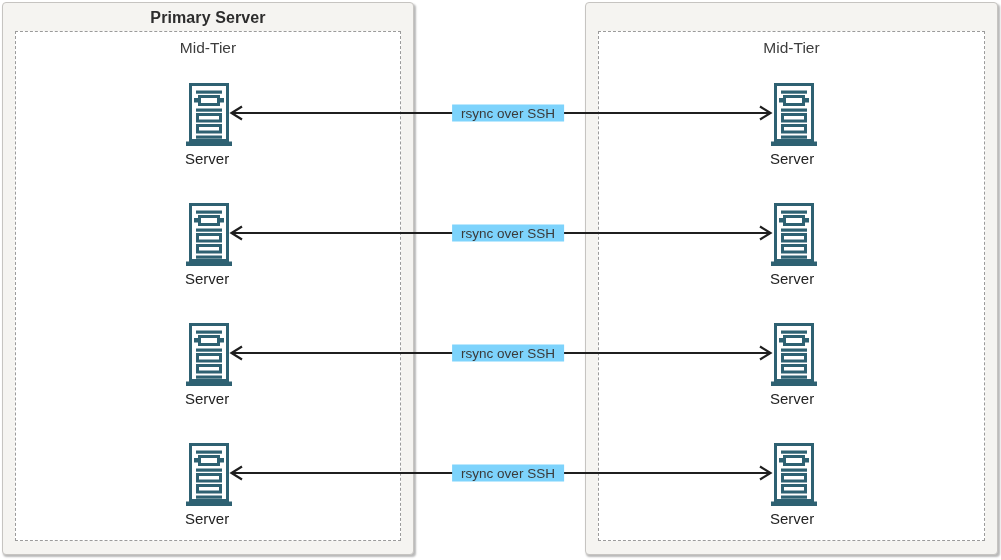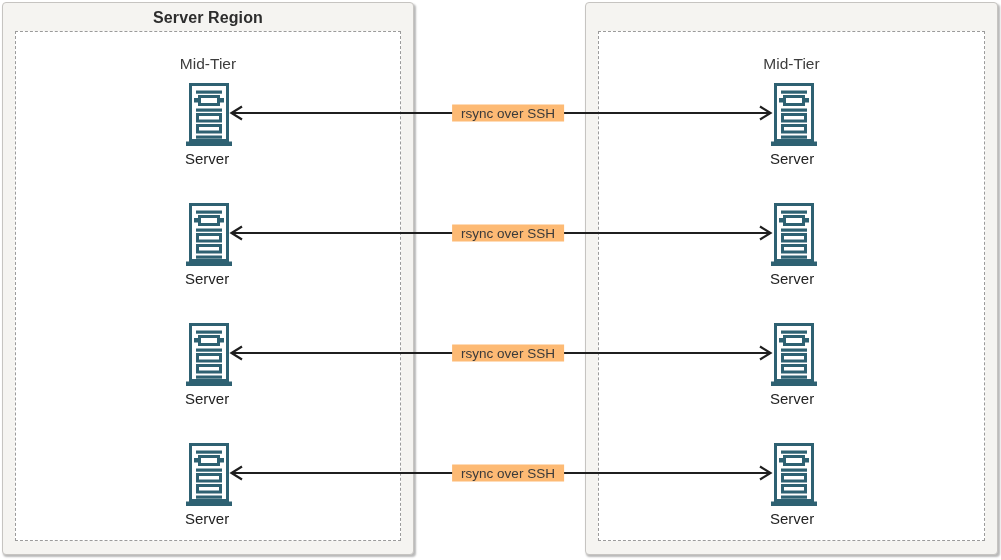--- a/index.html
+++ b/index.html
@@ -18,49 +18,49 @@
   .region-right{left:585px;width:413px;}
   .region-title{
     text-align:center;margin-top:6px;font-size:16px;font-weight:bold;
     color:var(--title-text,#2d2d2d);letter-spacing:0.1px;
   }
   .tier{
     position:absolute;left:12px;right:12px;top:28px;bottom:13px;
     background:#fff;border:1px dashed var(--dashed-border,#9b9b9b);
   }
   .tier-label{
-    text-align:center;margin-top:23px;font-size:15.5px;
+    text-align:center;margin-top:7px;font-size:15.5px;
     color:var(--tier-text,#3d3d3d);
   }
   .server{
     position:absolute;transform:translateX(-50%);
     display:flex;flex-direction:column;align-items:flex-start;
     color:var(--server-icon,#2e6172);z-index:4;
   }
   .server svg{display:block;}
   .server-label{
     font-size:15px;color:var(--server-text,#222);margin-top:3px;line-height:1.2;
   }
   .arrow{
     position:absolute;left:228px;width:546px;height:24px;z-index:5;
     color:var(--arrow,#1f1f1f);
   }
   .arrow-label{
     position:absolute;left:508px;transform:translate(-50%,-50%);
-    background:#fdba74;padding:1px 9px;font-size:13.5px;
+    background:#7dd3fc;padding:1px 9px;font-size:13.5px;
     color:var(--label-text,#3a3a3a);z-index:6;white-space:nowrap;
   }
 </style>
 </head>
 <body>
 
 <div class="canvas">
 
   <div class="region region-left">
-    <div class="region-title">Server Region</div>
+    <div class="region-title">Primary Server</div>
     <div class="tier">
       <div class="tier-label">Mid-Tier</div>
     </div>
   </div>
 
   <div class="region region-right">
     <div class="tier">
       <div class="tier-label">Mid-Tier</div>
     </div>
   </div>

